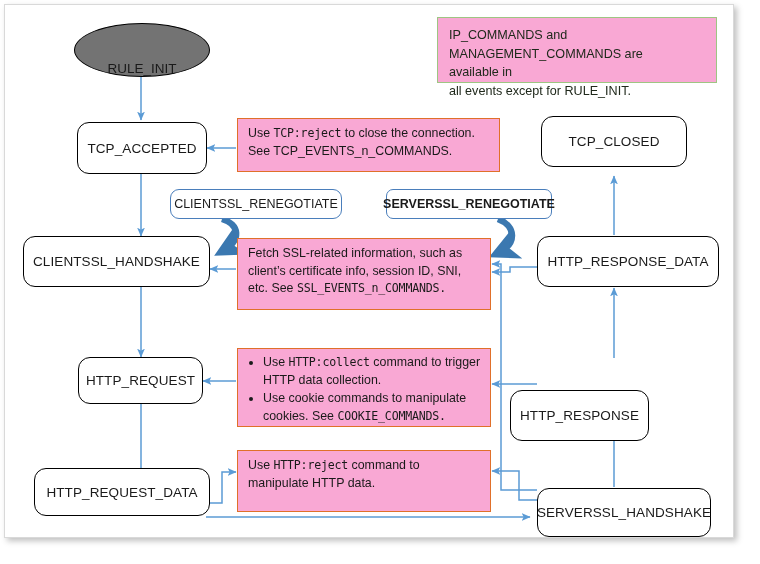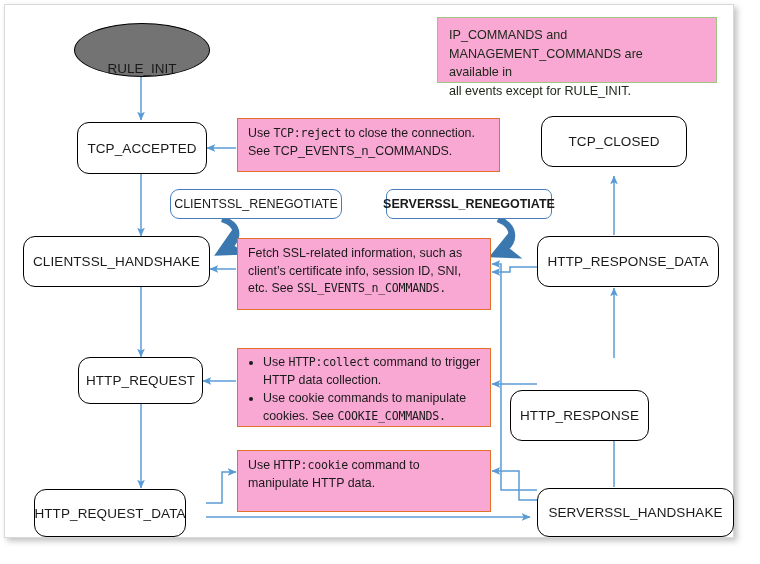--- a/index.html
+++ b/index.html
@@ -177,37 +177,37 @@
   </div>
 
   <div class="node" style="left:23px; top:236px; width:187px; height:51px;">
     <span>CLIENTSSL_HANDSHAKE</span>
   </div>
 
   <div class="node" style="left:78px; top:357px; width:125px; height:47px;">
     <span>HTTP_REQUEST</span>
   </div>
 
-  <div class="node" style="left:34px; top:489px; width:152px; height:48px;">
+  <div class="node" style="left:34px; top:468px; width:176px; height:48px;">
     <span>HTTP_REQUEST_DATA</span>
   </div>
 
   <div class="node" style="left:541px; top:116px; width:146px; height:51px;">
     <span>TCP_CLOSED</span>
   </div>
 
   <div class="node" style="left:537px; top:236px; width:182px; height:51px;">
     <span>HTTP_RESPONSE_DATA</span>
   </div>
 
   <div class="node" style="left:510px; top:359px; width:139px; height:51px;margin-top:31px;">
     <span>HTTP_RESPONSE</span>
   </div>
 
-  <div class="node" style="left:537px; top:488px; width:197px; height:49px;">
+  <div class="node" style="left:537px; top:488px; width:174px; height:49px;">
     <span>SERVERSSL_HANDSHAKE</span>
   </div>
 
   <div class="reneg" style="left:170px; top:189px; width:172px; height:30px;border-radius:9px;">
     <span>CLIENTSSL_RENEGOTIATE</span>
   </div>
 
   <div class="reneg" style="left:386px; top:189px; width:166px; height:30px;font-weight:bold;">
     <span>SERVERSSL_RENEGOTIATE</span>
   </div>
@@ -230,17 +230,17 @@
     </ul>
   </div>
 
   <div class="callout" style="left:237px; top:238px; width:254px; height:72px;">
     <div>Fetch SSL-related information, such as</div>
     <div>client’s certificate info, session ID, SNI,</div>
     <div><span>etc. See </span><span class="mono">SSL_EVENTS_n_COMMANDS.</span></div>
   </div>
 
   <div class="callout" style="left:237px; top:450px; width:254px; height:62px;">
-    <div><span>Use </span><span class="mono">HTTP:cookie</span><span> command to</span></div>
+    <div><span>Use </span><span class="mono">HTTP:reject</span><span> command to</span></div>
     <div>manipulate HTTP data.</div>
   </div>
 
 </div>
 
 </body></html>

